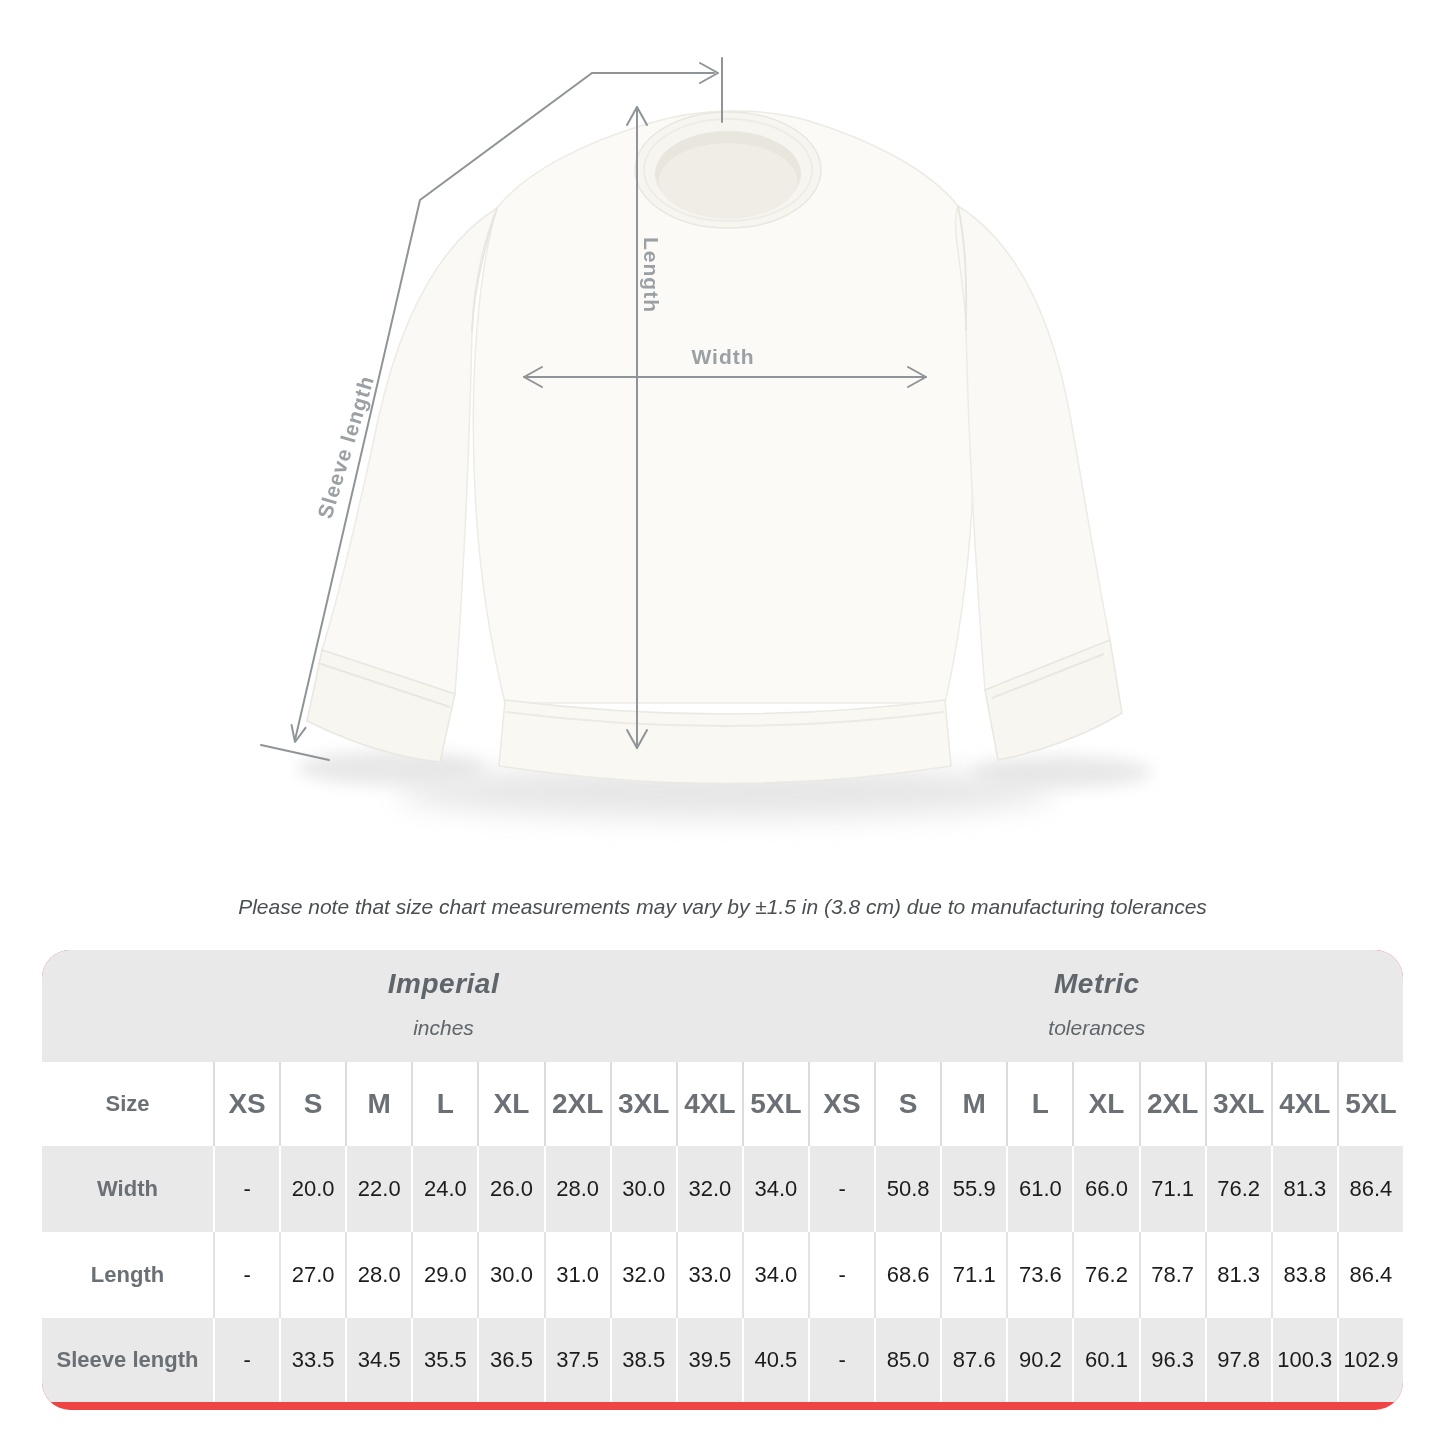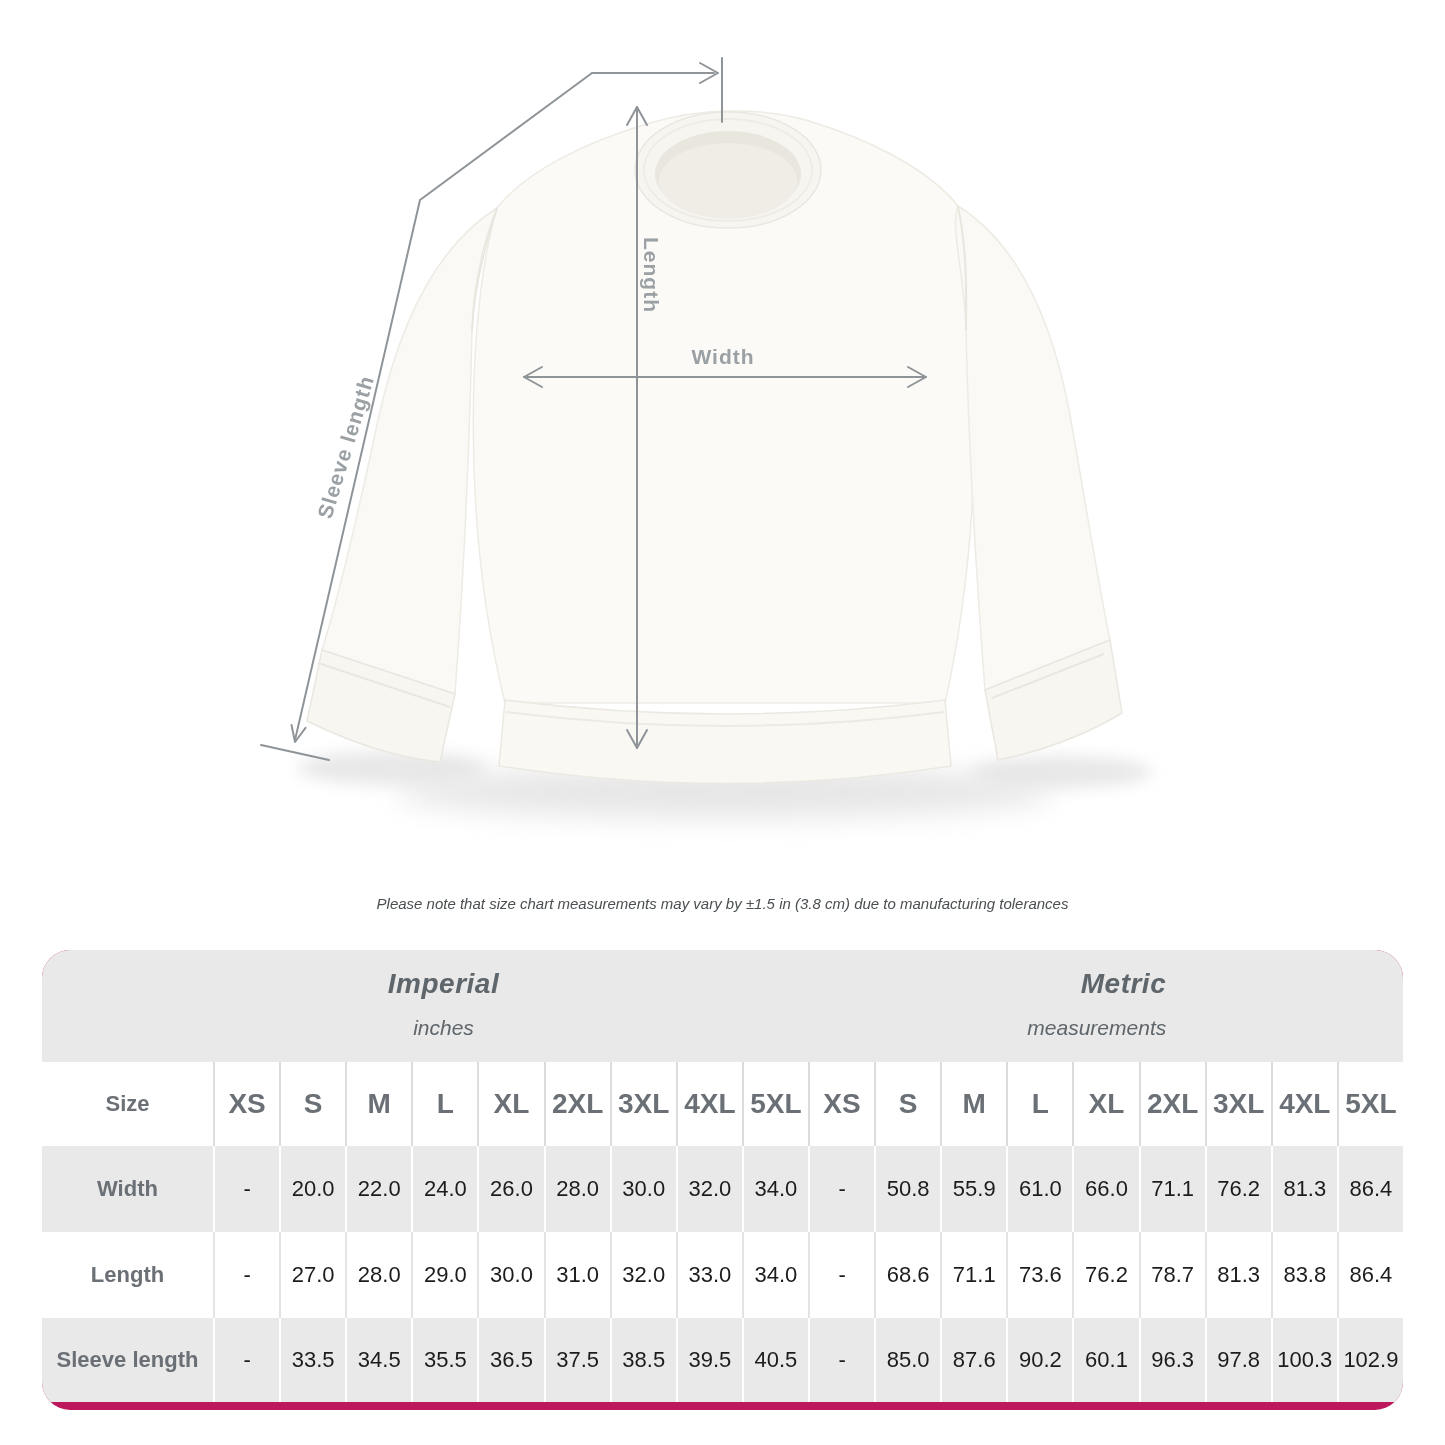--- a/index.html
+++ b/index.html
@@ -11,29 +11,29 @@
   .diagram svg{position:absolute;left:0;top:0;}
   .measure-label{position:absolute;font-weight:bold;font-size:21px;letter-spacing:1px;color:#9aa0a4;white-space:nowrap;}
   .lab-length{left:651px;top:275px;transform:translate(-50%,-50%) rotate(90deg);}
   .lab-width{left:723px;top:357px;transform:translate(-50%,-50%);}
   .lab-sleeve{left:346px;top:447px;transform:translate(-50%,-50%) rotate(-73deg);}
 
   
   .page-title{position:absolute;left:0;top:848px;width:100%;text-align:center;
     font-size:34px;font-weight:bold;color:#1d1d1f;letter-spacing:.5px;}
   .tolerance-note{position:absolute;left:0;top:895px;width:100%;text-align:center;
-    font-size:15px;font-style:italic;color:#4a4f52;}
+    font-size:21px;font-style:italic;color:#4a4f52;}
 
   
   .table-wrap{position:absolute;left:42px;top:950px;width:1361px;height:460px;
-    border-radius:28px;overflow:hidden;background:#be185d;}
+    border-radius:28px;overflow:hidden;background:#ef4444;}
   .band{position:relative;height:112px;background:#e9e9e9;}
   .group{position:absolute;top:18px;transform:translateX(-50%);text-align:center;}
   .group-imperial{left:29.5%;}
-  .group-metric{left:77.5%;text-align:right;}
+  .group-metric{left:77.5%;}
   .g-label{font-size:28px;font-weight:bold;font-style:italic;color:#5f666b;letter-spacing:.5px;}
   .g-unit{margin-top:16px;font-size:21px;font-style:italic;color:#5f666b;}
 
   .t-row{display:flex;width:100%;}
   .header-row{height:84px;}
   .data-row{height:86px;}
   .data-row:last-child{height:84px;}
   .cell{display:flex;align-items:center;justify-content:center;box-sizing:border-box;
     border-right:2px solid transparent;min-width:0;}
   .label-cell{flex:0 0 173px;font-weight:bold;font-size:22px;color:#6a7075;}
@@ -147,21 +147,21 @@
   <div class="tolerance-note">Please note that size chart measurements may vary by ±1.5 in (3.8 cm) due to manufacturing tolerances</div>
 
   <div class="table-wrap">
     <div class="band">
       <div class="group group-imperial">
         <div class="g-label">Imperial</div>
         <div class="g-unit">inches</div>
       </div>
       <div class="group group-metric">
         <div class="g-label">Metric</div>
-        <div class="g-unit">measurements</div>
+        <div class="g-unit">tolerances</div>
       </div>
     </div>
     <div class="t-row header-row">
         <div class="cell label-cell">Size</div>
         <div class="cell head-cell">XS</div>
         <div class="cell head-cell">S</div>
         <div class="cell head-cell">M</div>
         <div class="cell head-cell">L</div>
         <div class="cell head-cell">XL</div>
         <div class="cell head-cell">2XL</div>

